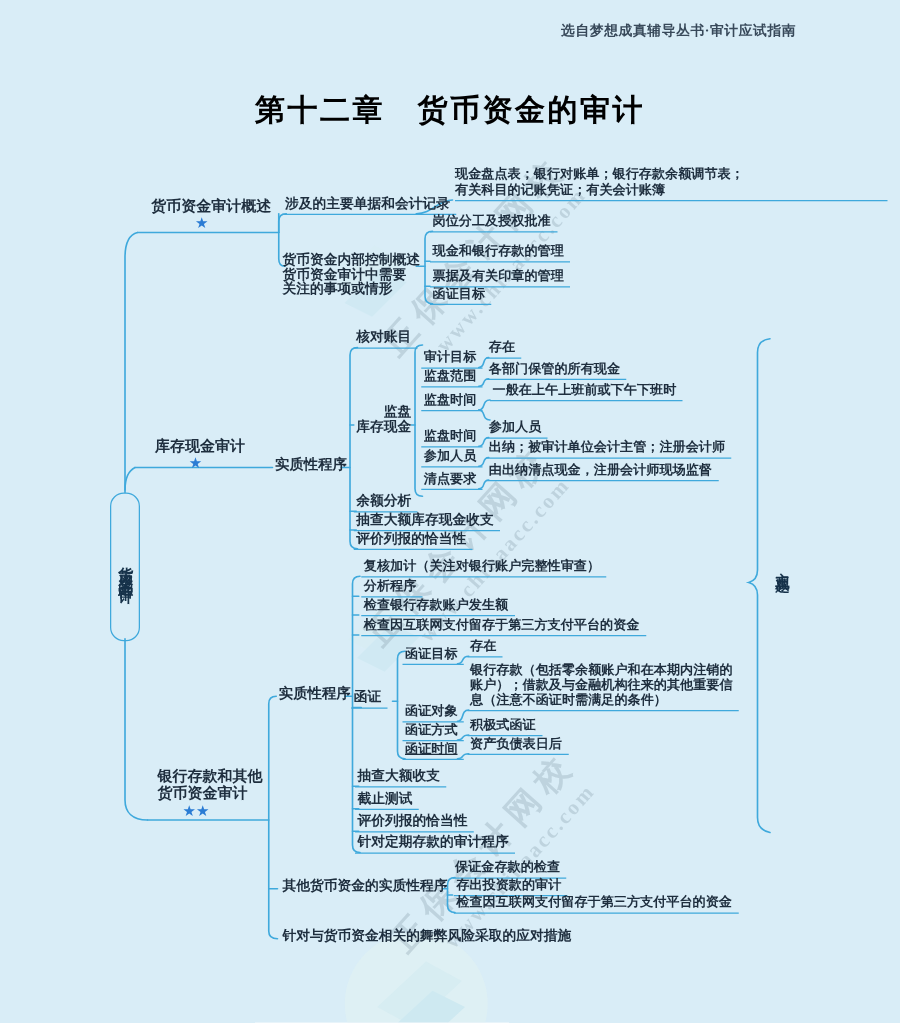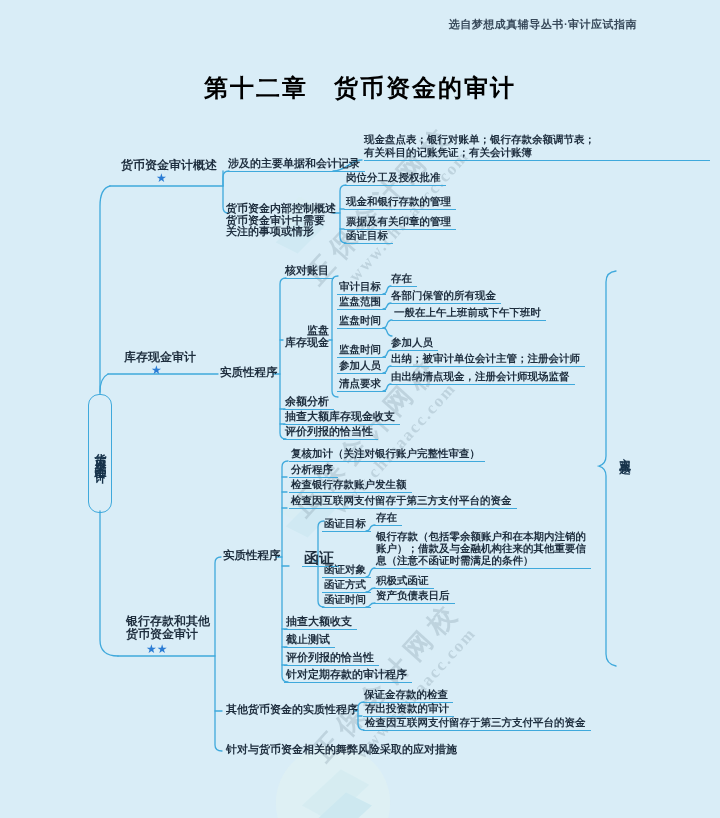--- a/index.html
+++ b/index.html
@@ -209,26 +209,26 @@
     <div>货币资金审计</div>
   </div>
   <div class="star" style="left:146px; top:642px;">★★</div>
   <div class="t b" style="left:223px; top:549px; font-size:11.5px;">实质性程序</div>
 
   <div class="t u" style="left:289px; top:447px;">复核加计（关注对银行账户完整性审查）</div>
   <div class="t u" style="left:289px; top:463px;">分析程序</div>
   <div class="t u" style="left:289px; top:478px;">检查银行存款账户发生额</div>
   <div class="t u" style="left:289px; top:494px;">检查因互联网支付留存于第三方支付平台的资金</div>
 
-  <div class="t u" style="left:302px; top:552px; font-size:15px;">函证</div>
+  <div class="t u" style="left:281px; top:552px; font-size:11px;">函证</div>
 
   <div class="t u" style="left:322px; top:517px;text-align:right;">函证目标</div>
   <div class="t u" style="left:322px; top:563px;">函证对象</div>
   <div class="t u" style="left:322px; top:578px;">函证方式</div>
-  <div class="t u" style="left:322px; top:593px;">函证时间</div>
+  <div class="t u" style="left:322px; top:593px;text-decoration:underline;">函证时间</div>
 
   <div class="t u" style="left:374px; top:511px;">存在</div>
   <div class="t" style="left:374px; top:531px; border-bottom:1.3px solid #3fa9dc; padding:0 5px 2px 2px; line-height:11.8px;">
     <div>银行存款（包括零余额账户和在本期内注销的</div>
     <div>账户）；借款及与金融机构往来的其他重要信</div>
     <div>息（注意不函证时需满足的条件）</div>
   </div>
   <div class="t u" style="left:374px; top:574px;">积极式函证</div>
   <div class="t u" style="left:374px; top:589px;">资产负债表日后</div>
 

